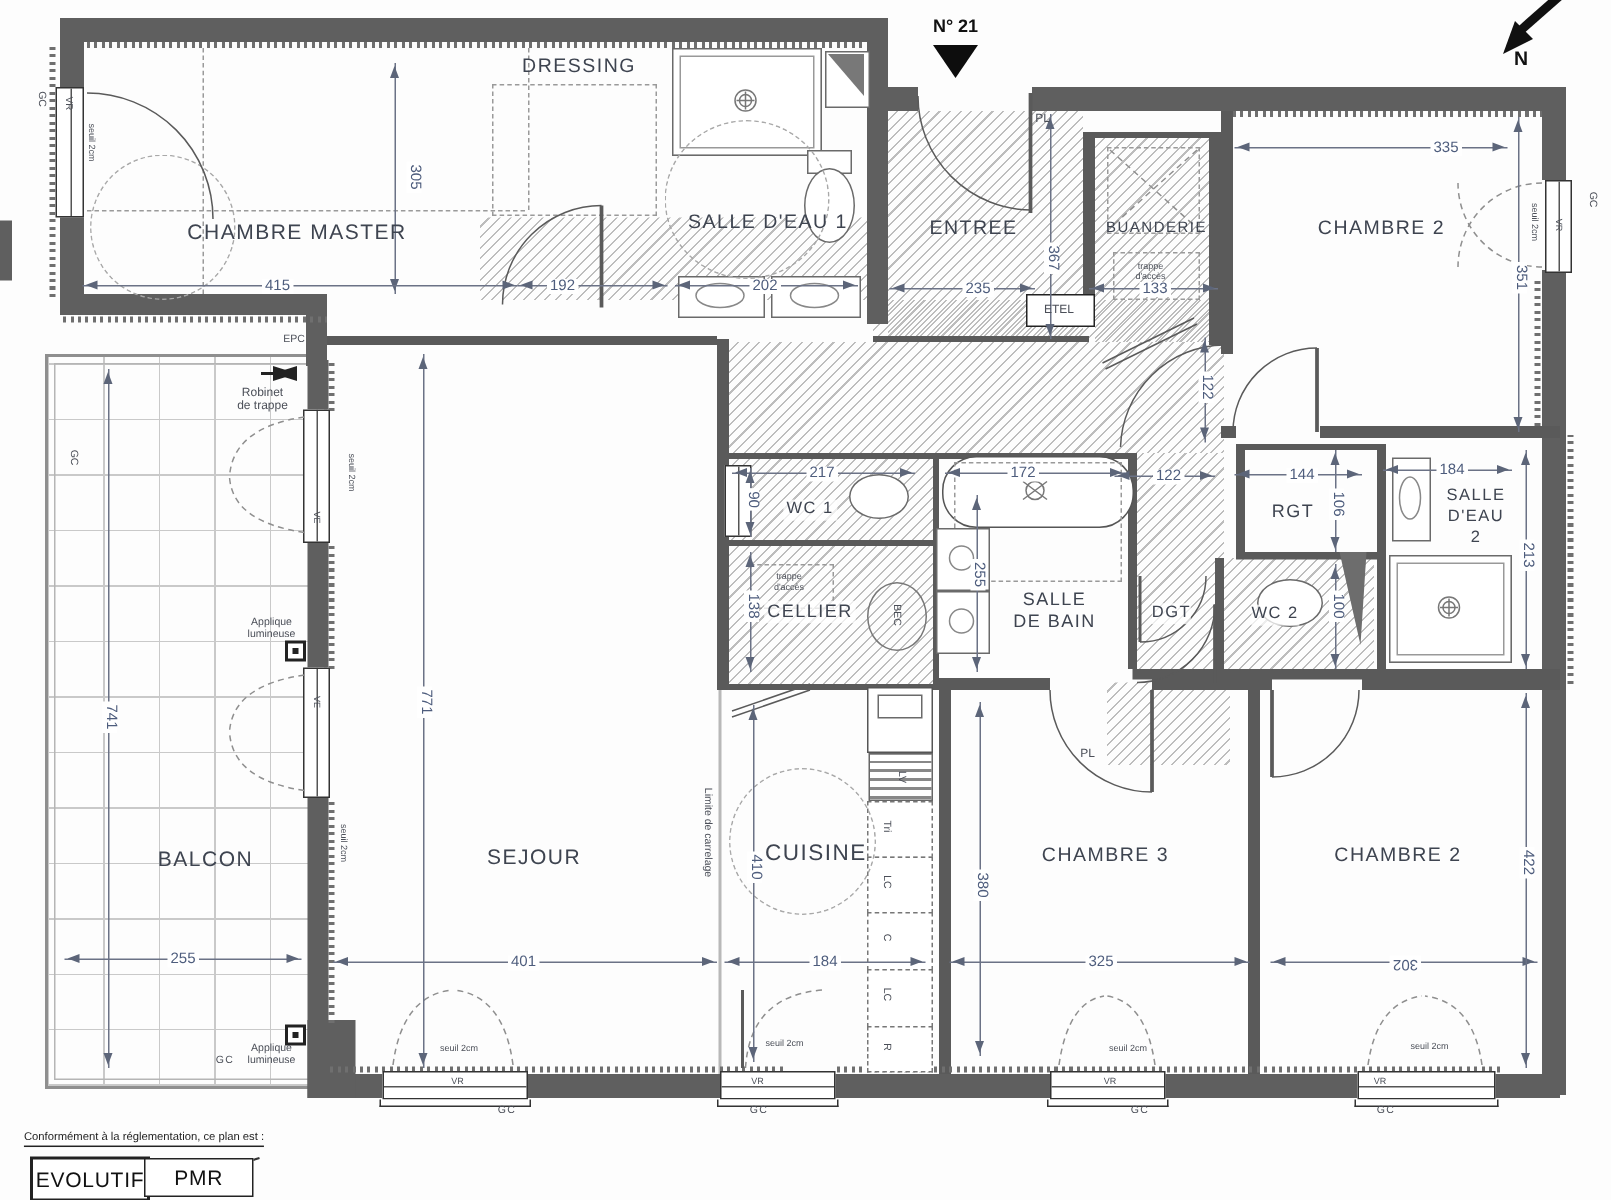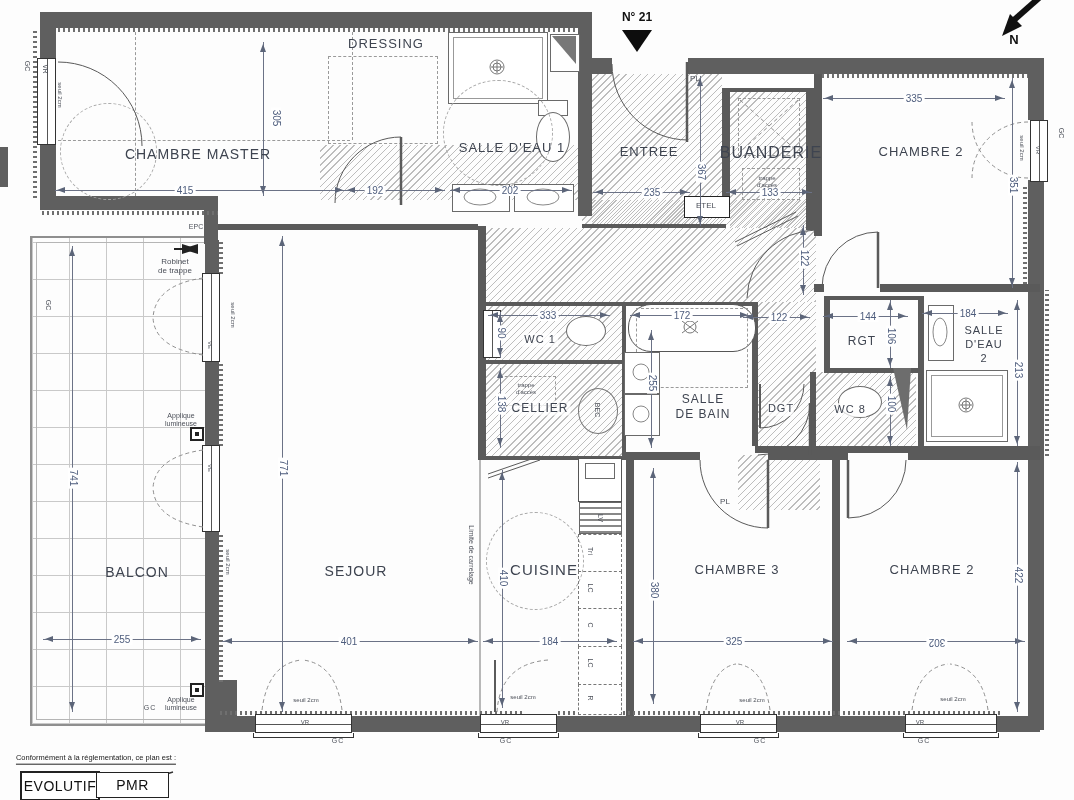--- a/index.html
+++ b/index.html
@@ -268,37 +268,37 @@
   <div class="dlab" style="left:375px;top:191px">192</div>
   <div class="dim dimh" style="left:450px;top:190px;width:122px"></div>
   <div class="dlab" style="left:510px;top:191px">202</div>
   <div class="dim dimv" style="left:700px;top:76px;height:150px"></div>
   <div class="dlab dlabv" style="left:701px;top:172px">367</div>
   <div class="dim dimh" style="left:593px;top:192px;width:97px"></div>
   <div class="dlab" style="left:652px;top:193px">235</div>
   <div class="dim dimh" style="left:726px;top:192px;width:86px"></div>
   <div class="dlab" style="left:770px;top:193px">133</div>
   <div class="dim dimh" style="left:823px;top:98px;width:182px"></div>
-  <div class="dlab" style="left:914px;top:99px">335</div>
+  <div class="dlab" style="left:964px;top:99px">335</div>
   <div class="dim dimv" style="left:1012px;top:78px;height:210px"></div>
   <div class="dlab dlabv" style="left:1013px;top:185px">351</div>
   <div class="dim dimv" style="left:72px;top:246px;height:466px"></div>
   <div class="dlab dlabv" style="left:73px;top:478px">741</div>
   <div class="dim dimh" style="left:43px;top:639px;width:158px"></div>
   <div class="dlab" style="left:122px;top:640px">255</div>
   <div class="dim dimv" style="left:282px;top:236px;height:476px"></div>
   <div class="dlab dlabv" style="left:283px;top:468px">771</div>
   <div class="dim dimh" style="left:222px;top:641px;width:256px"></div>
   <div class="dlab" style="left:349px;top:642px">401</div>
   <div class="dim dimv" style="left:502px;top:470px;height:238px"></div>
   <div class="dlab dlabv" style="left:503px;top:578px">410</div>
   <div class="dim dimh" style="left:483px;top:641px;width:134px"></div>
   <div class="dlab" style="left:550px;top:642px">184</div>
   <div class="dim dimh" style="left:488px;top:315px;width:122px"></div>
-  <div class="dlab" style="left:548px;top:316px">333</div>
+  <div class="dlab" style="left:548px;top:316px">217</div>
   <div class="dim dimv" style="left:500px;top:312px;height:46px"></div>
   <div class="dlab dlabv" style="left:501px;top:333px">90</div>
   <div class="dim dimh" style="left:630px;top:315px;width:120px"></div>
   <div class="dlab" style="left:682px;top:316px">172</div>
   <div class="dim dimv" style="left:651px;top:330px;height:118px"></div>
   <div class="dlab dlabv" style="left:652px;top:383px">255</div>
   <div class="dim dimv" style="left:500px;top:368px;height:80px"></div>
   <div class="dlab dlabv" style="left:501px;top:404px">138</div>
   <div class="dim dimh" style="left:743px;top:317px;width:67px"></div>
   <div class="dlab" style="left:779px;top:318px">122</div>
@@ -320,32 +320,32 @@
   <div class="dlab" style="left:734px;top:642px">325</div>
   <div class="dim dimh" style="left:847px;top:641px;width:178px"></div>
   <div class="dlab dlabr" style="left:937px;top:642px">302</div>
   <div class="dim dimv" style="left:1017px;top:462px;height:250px"></div>
   <div class="dlab dlabv" style="left:1018px;top:575px">422</div>
 
   <div class="rlab" style="left:198px;top:155px;font-size:14px">CHAMBRE MASTER</div>
   <div class="rlab" style="left:386px;top:44px;font-size:13px">DRESSING</div>
   <div class="rlab" style="left:512px;top:148px;font-size:13px">SALLE D'EAU 1</div>
   <div class="rlab" style="left:649px;top:152px;font-size:13px">ENTREE</div>
-  <div class="rlab" style="left:771px;top:153px;font-size:16px">BUANDERIE</div>
+  <div class="rlab" style="left:771px;top:153px;font-size:10px">BUANDERIE</div>
   <div class="rlab" style="left:921px;top:152px;font-size:13px">CHAMBRE 2</div>
   <div class="rlab" style="left:137px;top:573px;font-size:14px">BALCON</div>
   <div class="rlab" style="left:356px;top:572px;font-size:14px">SEJOUR</div>
   <div class="rlab" style="left:544px;top:570px;font-size:15px">CUISINE</div>
   <div class="rlab" style="left:540px;top:408px;font-size:12px;background:rgba(255,255,255,.75);padding:0 2px">CELLIER</div>
   <div class="rlab" style="left:540px;top:340px;font-size:11px;background:rgba(255,255,255,.75);padding:0 2px">WC 1</div>
   <div class="rlab" style="left:703px;top:407px;font-size:12px">SALLE
 DE BAIN</div>
   <div class="rlab" style="left:781px;top:409px;font-size:11px;background:rgba(255,255,255,.75)">DGT</div>
   <div class="rlab" style="left:862px;top:341px;font-size:12px">RGT</div>
-  <div class="rlab" style="left:850px;top:410px;font-size:11px;background:rgba(255,255,255,.75)">WC 8</div>
+  <div class="rlab" style="left:850px;top:410px;font-size:11px;background:rgba(255,255,255,.75)">WC 2</div>
   <div class="rlab" style="left:984px;top:345px;font-size:11px">SALLE
 D'EAU
 2</div>
   <div class="rlab" style="left:737px;top:570px;font-size:13px">CHAMBRE 3</div>
   <div class="rlab" style="left:932px;top:570px;font-size:13px">CHAMBRE 2</div>
 
   <div class="slab" style="left:637px;top:18px;font-size:12px;font-weight:bold;color:#111">N° 21</div>
   <div class="slab" style="left:1014px;top:40px;font-size:13px;font-weight:bold;color:#111">N</div>
 
   <div class="slab rot" style="left:27px;top:66px;font-size:7px">GC</div>

